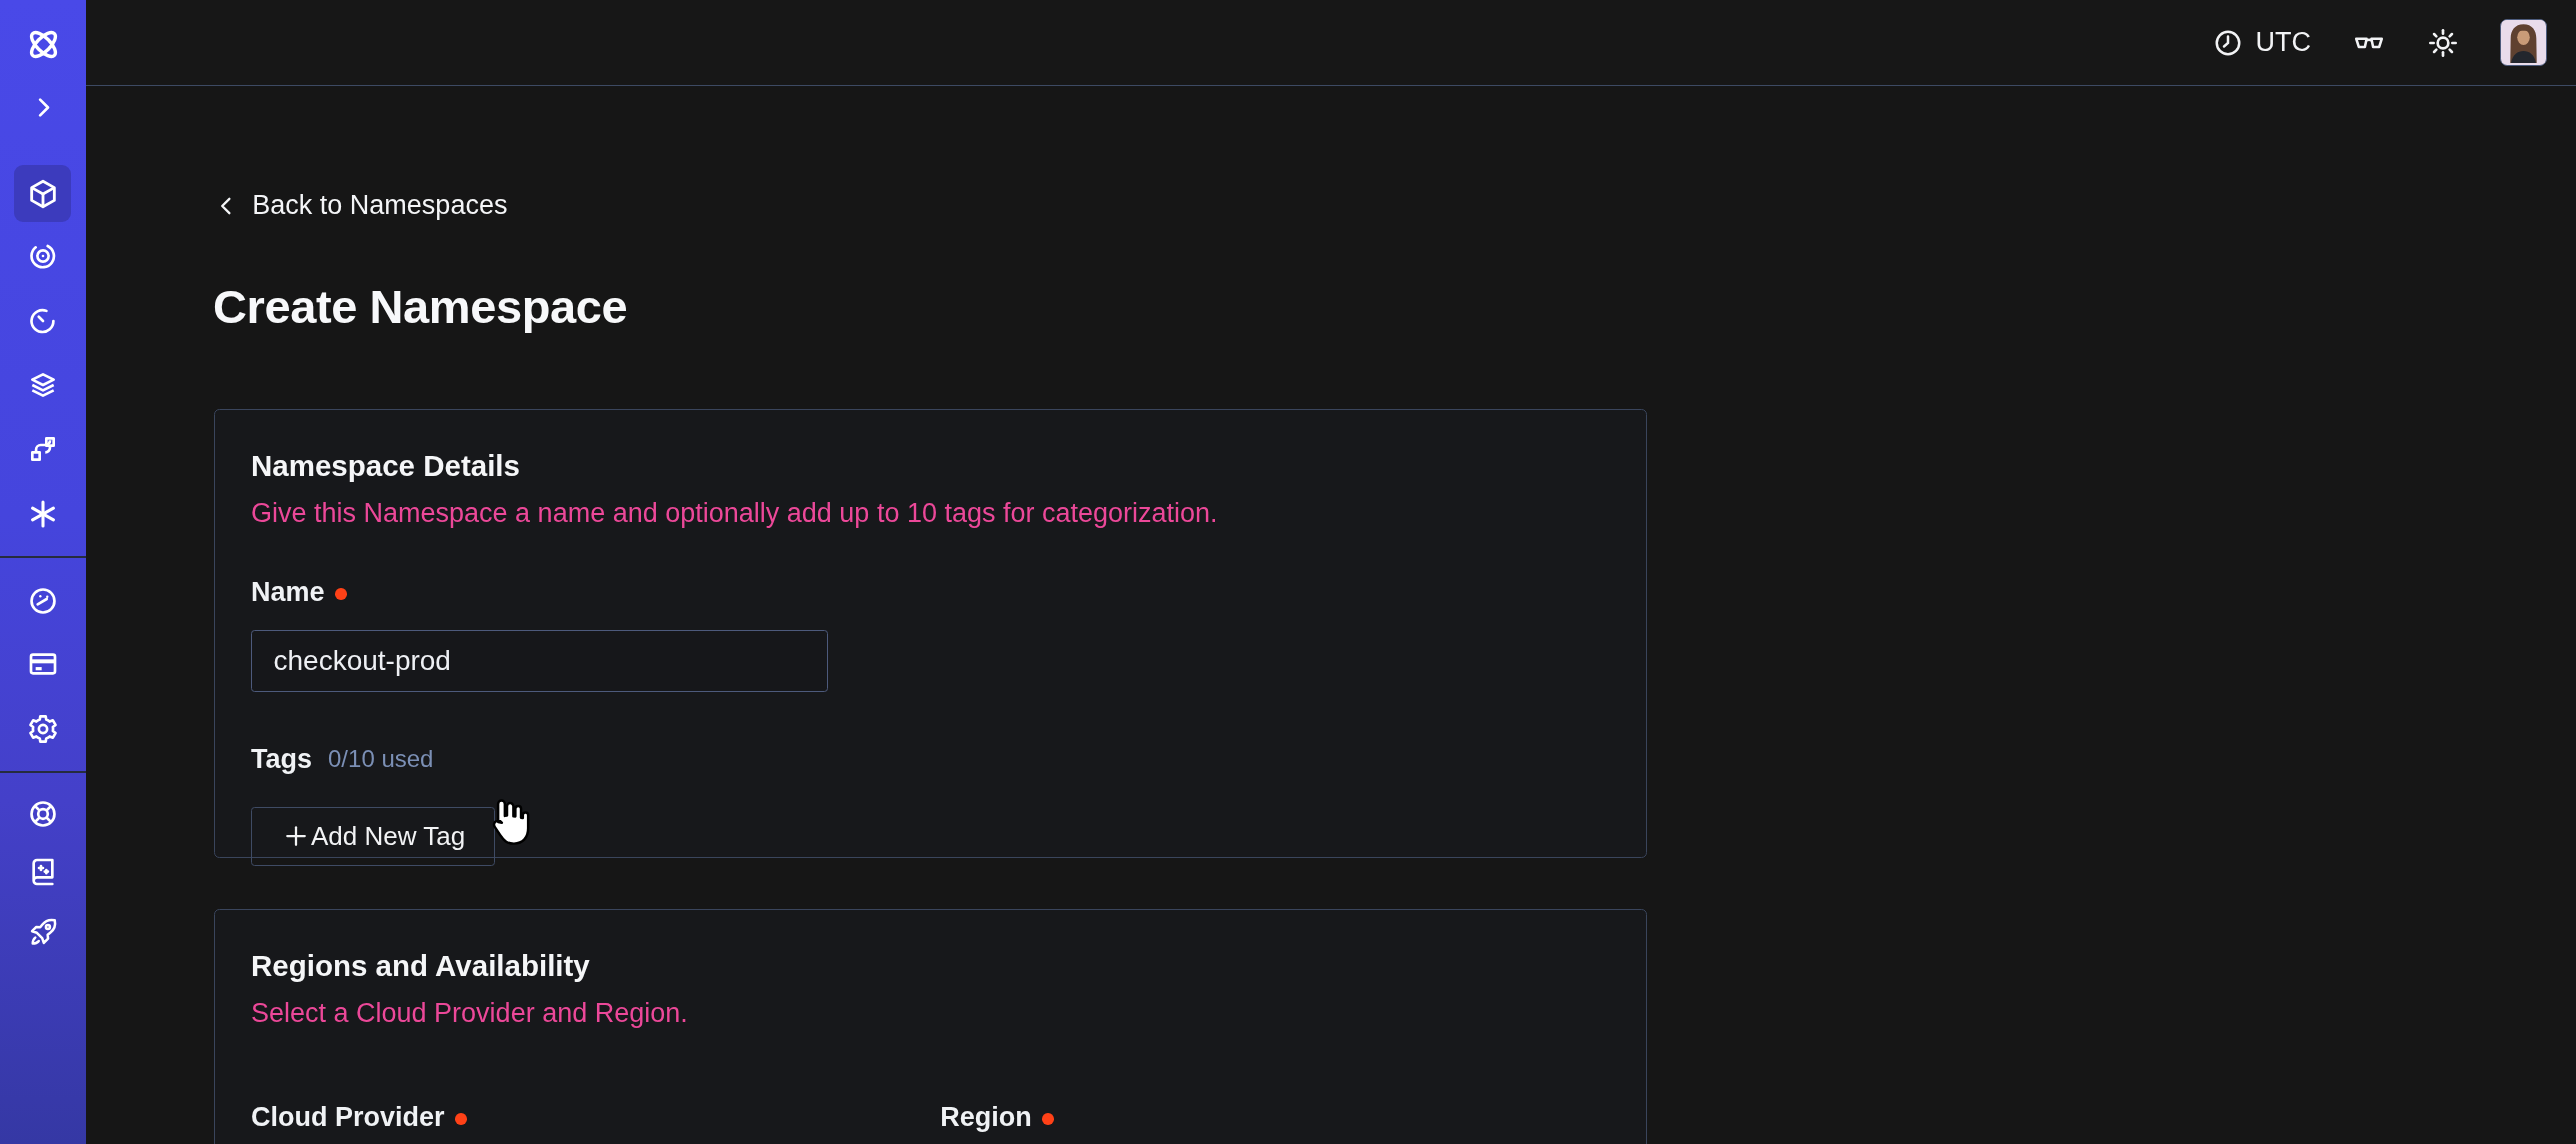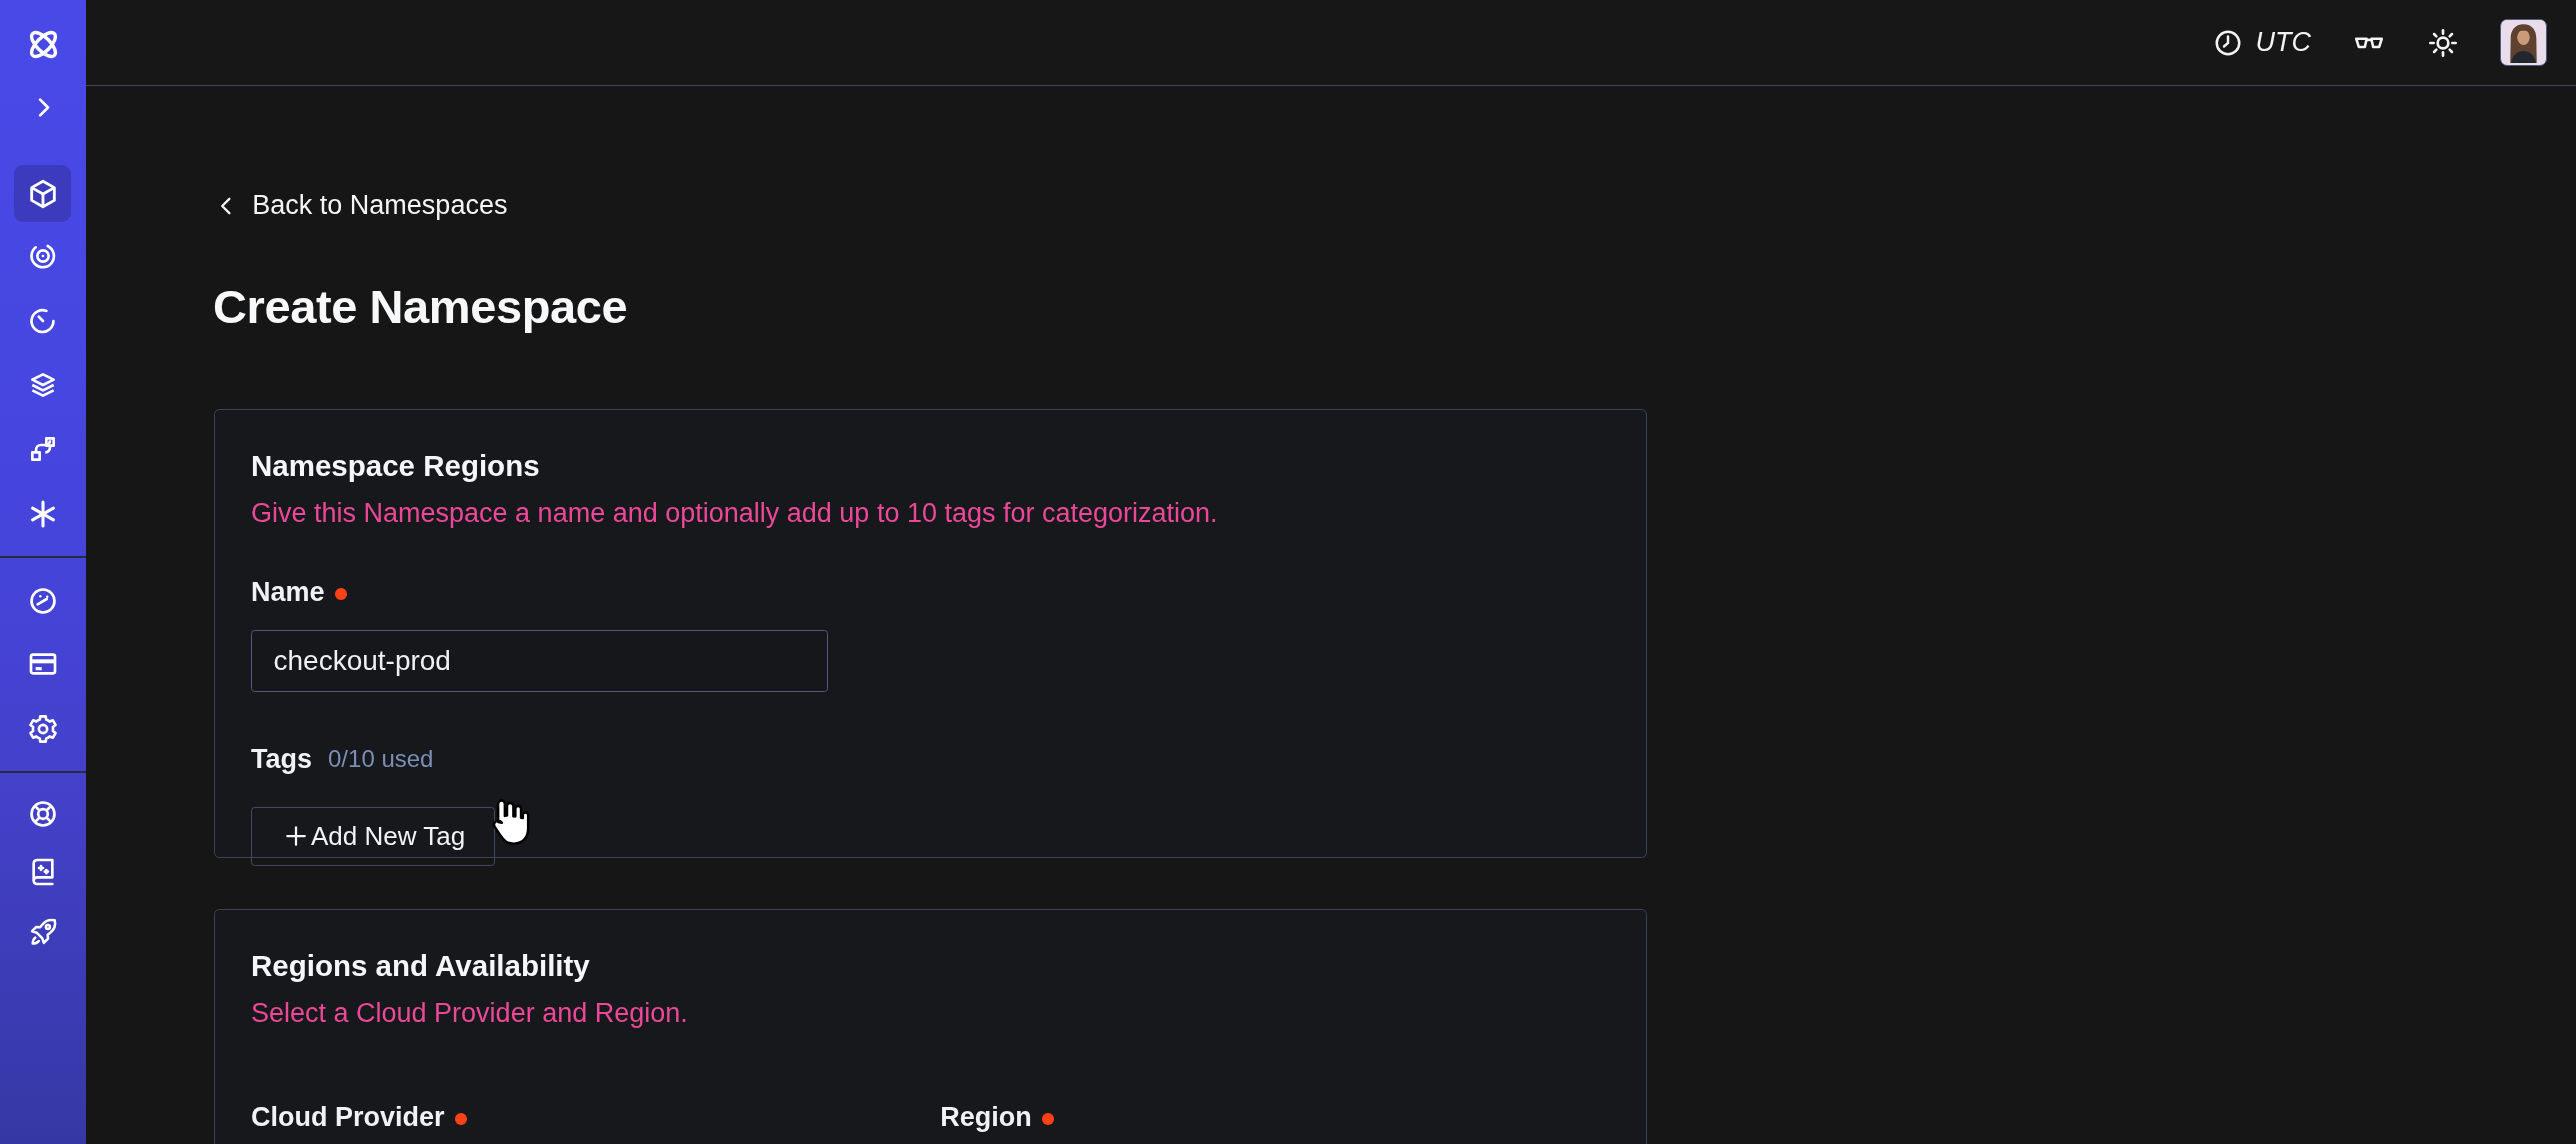--- a/index.html
+++ b/index.html
@@ -14,21 +14,21 @@
     align-items:center; justify-content:center; color:#fff; background:transparent; border:none; cursor:pointer; }
   .sb-item.active { left:14.3px; width:57px; border-radius:9px; background:#3c3bbd; }
   .sb-item svg { display:block; }
   .sb-divider { position:absolute; left:0; width:86px; height:1.8px; background:#262c3e; }
 
   
   .topbar { position:absolute; left:86px; top:0; right:0; height:86px; background:#171717;
     border-bottom:1.8px solid #3d4a63; display:flex; align-items:center; justify-content:flex-end;
     gap:41px; padding-right:29px; }
   .tz-btn { display:flex; align-items:center; gap:12.5px; background:none; border:none; color:#f2f3f5;
-    font-size:27px; font-family:inherit; cursor:pointer;font-style:italic; }
+    font-size:27px; font-family:inherit; cursor:pointer; }
   .icon-btn { background:none; border:none; color:#f2f3f5; cursor:pointer; display:flex; align-items:center; }
   .avatar-btn { width:47px; height:47px; border-radius:7.2px; border:1.8px solid #4c5b7c; overflow:hidden;
     padding:0; background:#e9dceb; cursor:pointer; }
 
   
   .main { position:absolute; left:86px; top:86px; right:0; bottom:0; color:#f2f3f5; }
   .back-link { position:absolute; left:129px; top:104px; display:flex; align-items:center; gap:14.3px;
     background:none; border:none; color:#f4f5f7; font-size:27px; font-family:inherit; cursor:pointer; }
   .page-title { position:absolute; left:127px; top:193px; font-size:47px; font-weight:600;
     letter-spacing:-0.4px; color:#f7f8fa; }
@@ -220,21 +220,21 @@
     <button class="back-link">
       <svg width="23" height="30" viewBox="0 0 24 24" fill="none" stroke="#f4f5f7" stroke-width="2.4" stroke-linecap="round" stroke-linejoin="round">
         <polyline points="15,4.5 7.5,12 15,19.5"></polyline>
       </svg>
       <span>Back to Namespaces</span>
     </button>
 
     <h1 class="page-title">Create Namespace</h1>
 
     <section class="card card-1">
-      <h2 class="card-title">Namespace Regions</h2>
+      <h2 class="card-title">Namespace Details</h2>
       <p class="card-desc">Give this Namespace a name and optionally add up to 10 tags for categorization.</p>
 
       <div class="field-label name-label">
         <span>Name</span>
         <span class="req-dot"></span>
       </div>
       <input class="text-input" type="text" value="checkout-prod" style="">
 
       <div class="tags-row">
         <span class="tags-label">Tags</span>

